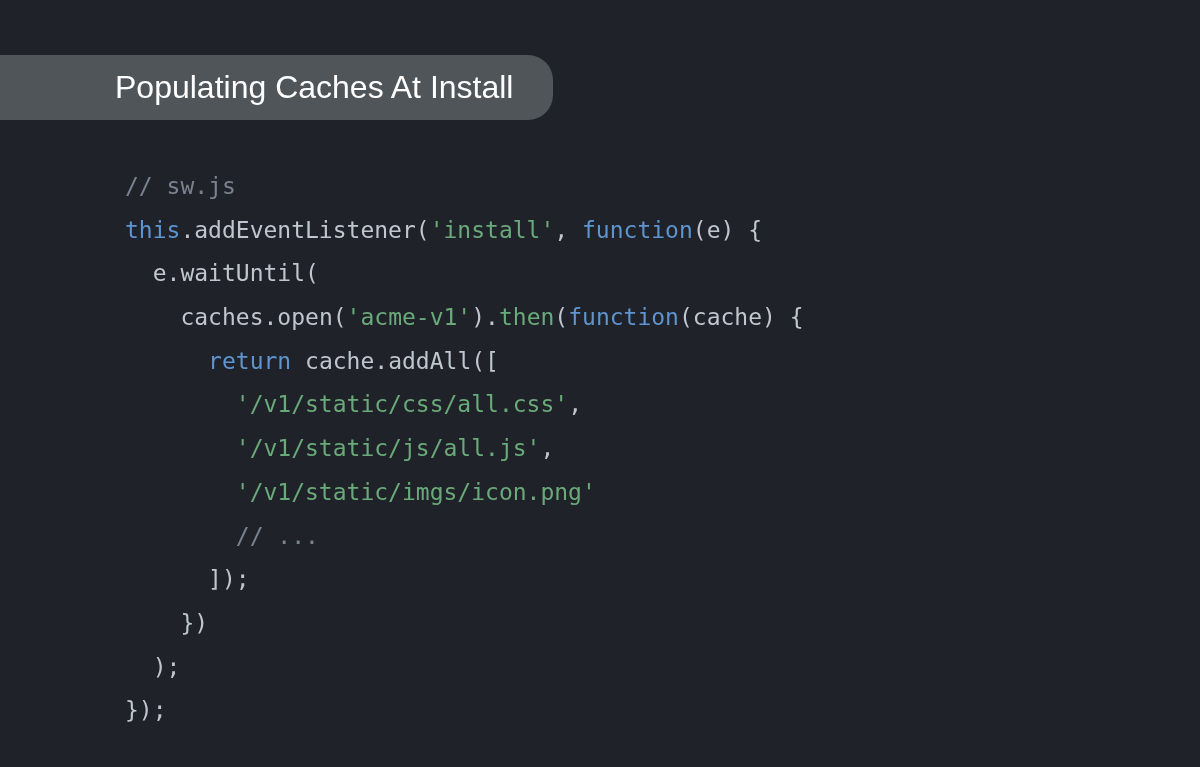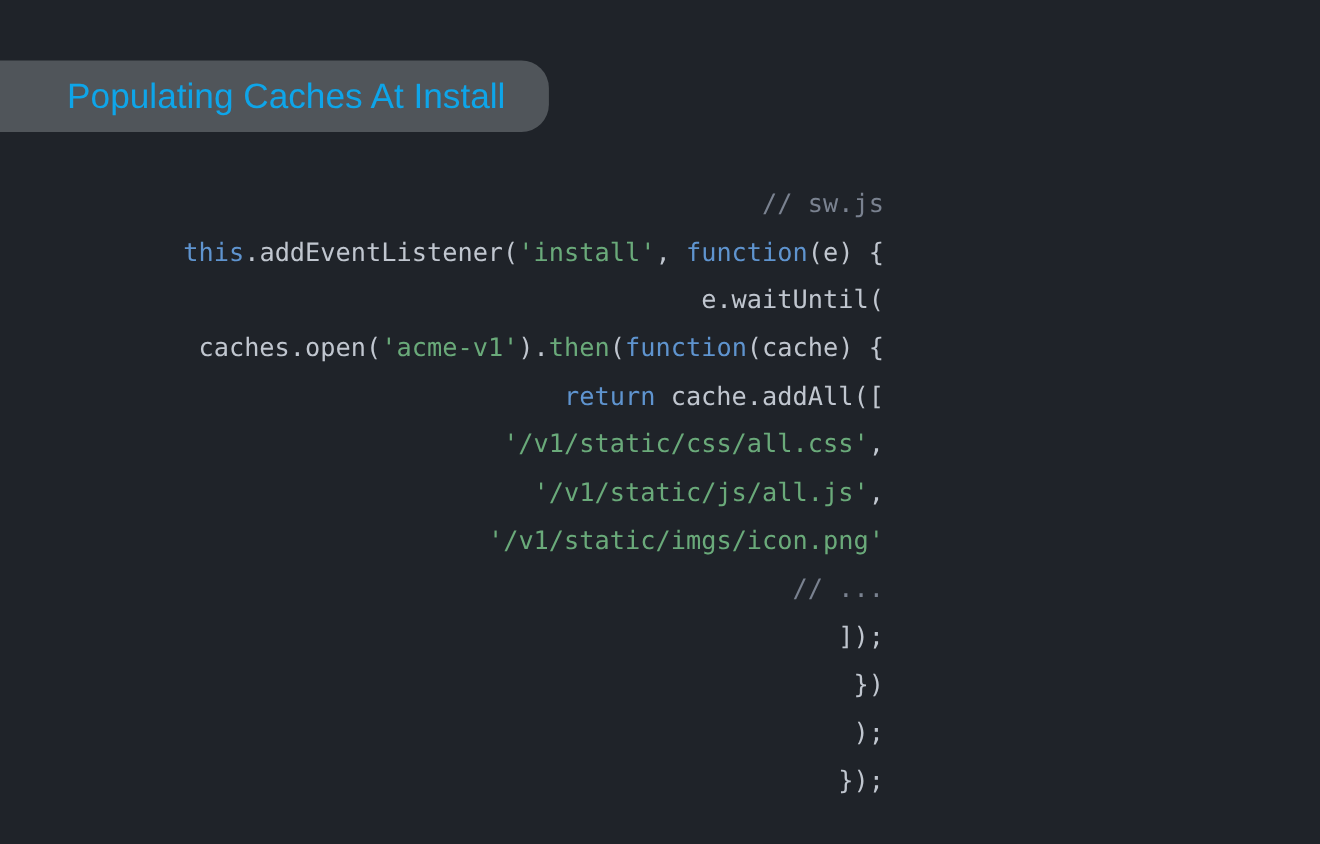--- a/index.html
+++ b/index.html
@@ -14,34 +14,33 @@
       font-family: 'Helvetica Neue', Arial, sans-serif;
       position: relative;
       overflow: hidden;
     }
     .title-tab {
       position: absolute;
       top: 55px;
       left: 0;
       background: rgba(130, 135, 140, 0.5);
       border-radius: 0 25px 25px 0;
-      padding: 14px 40px 14px 61px;
-      color: #0ea5e9;
+      padding: 14px 40px 14px 115px;
+      color: #ffffff;
       font-size: 32px;
       font-weight: 400;
     }
     .code-block {
       position: absolute;
       top: 165px;
       left: 125px;
       font-family: 'Menlo', 'Consolas', 'Monaco', monospace;
       font-size: 23px;
       line-height: 1.9;
       white-space: pre;
-      text-align: right;
     }
     .c-comment { color: #7a8290; }
     .c-keyword { color: #5f94cf; }
     .c-default { color: #c0c6cf; }
     .c-method { color: #c0c6cf; }
     .c-string { color: #6aaa7a; }
     .c-function { color: #5f94cf; }
     .c-then { color: #6aaa7a; }
     .c-punct { color: #c0c6cf; }
   </style>

